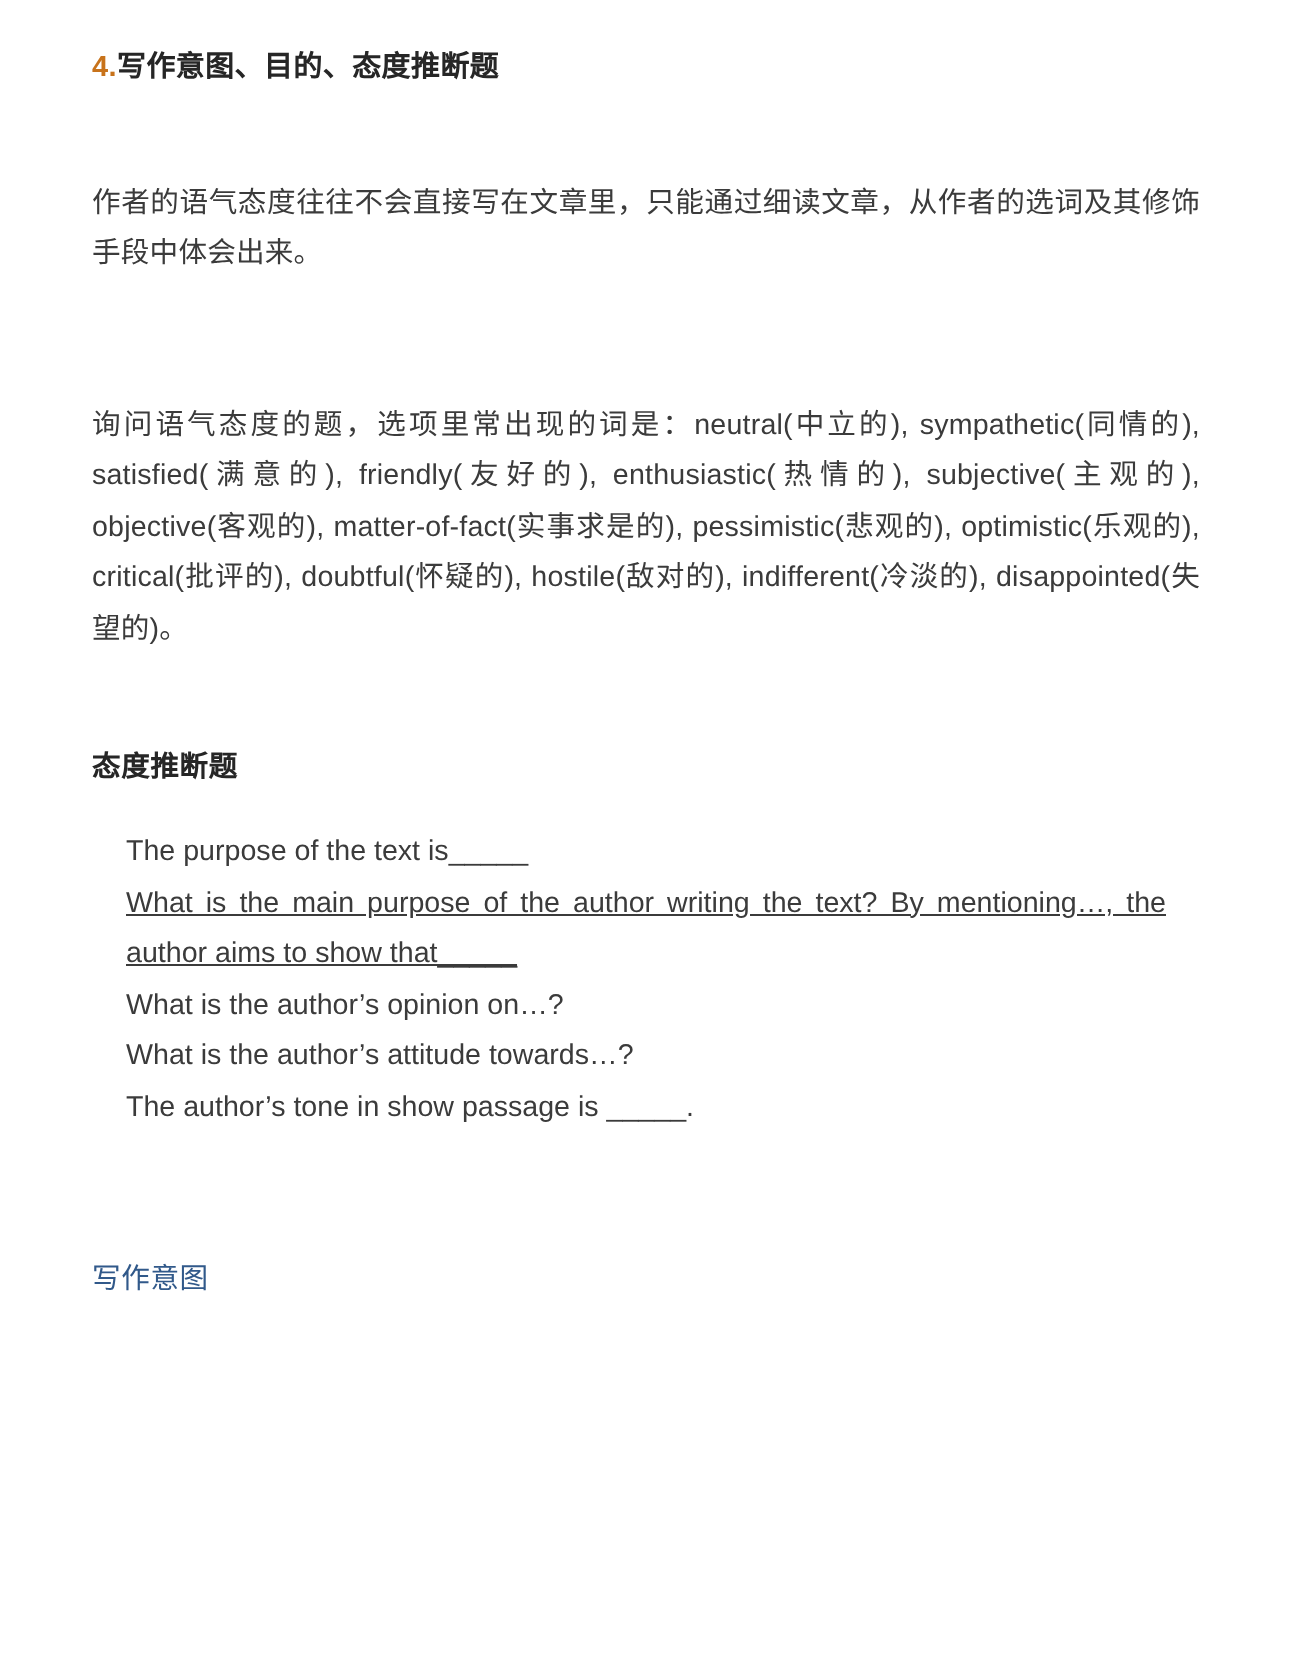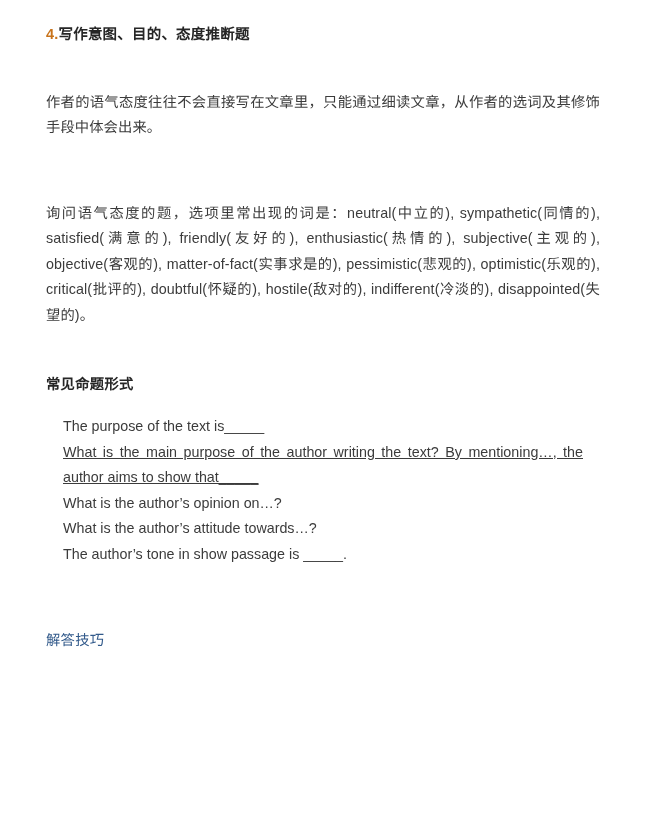--- a/index.html
+++ b/index.html
@@ -95,30 +95,30 @@
 
   <div class="spacer-md"></div>
 
 
   <div class="spacer-md"></div>
 
   <p class="body-para">询问语气态度的题，选项里常出现的词是：neutral(中立的), sympathetic(同情的), satisfied(满意的), friendly(友好的), enthusiastic(热情的), subjective(主观的), objective(客观的), matter-of-fact(实事求是的), pessimistic(悲观的), optimistic(乐观的), critical(批评的), doubtful(怀疑的), hostile(敌对的), indifferent(冷淡的), disappointed(失望的)。</p>
 
   <div class="spacer-lg"></div>
 
-  <h2 class="section-head">常见命题形式</h2>
+  <h2 class="section-head">态度推断题</h2>
 
   <ul class="question-list">
     <li>The purpose of the text is_____</li>
     <li class="wrap">What is the main purpose of the author writing the text? By mentioning…, the author aims to show that_____</li>
     <li>What is the author’s opinion on…?</li>
     <li>What is the author’s attitude towards…?</li>
     <li>The author’s tone in show passage is _____.</li>
   </ul>
 
   <div class="spacer-lg"></div>
 
-  <h2 class="tips-head">解答技巧</h2>
+  <h2 class="tips-head">写作意图</h2>
 
   <div class="spacer-md"></div>
 
 
 </div>
 
 </body></html>

